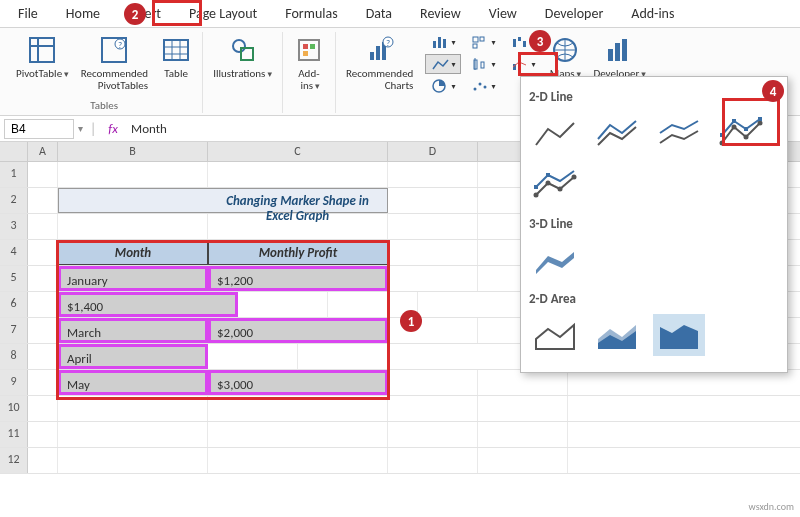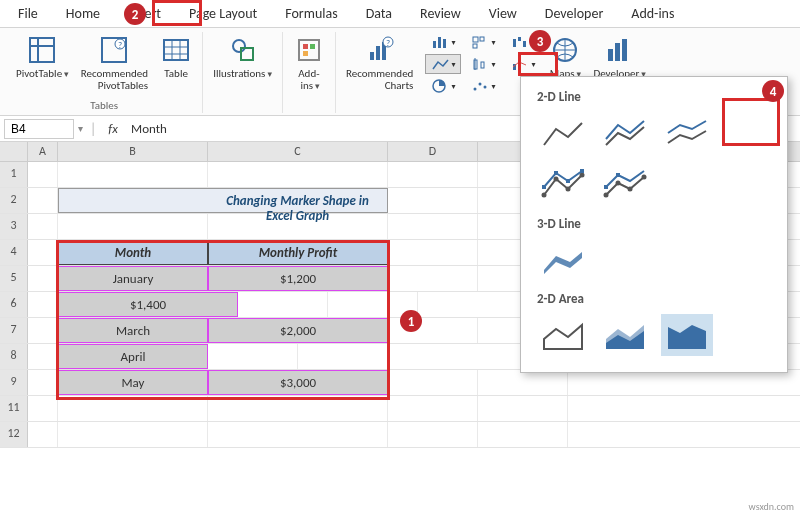--- a/index.html
+++ b/index.html
@@ -13,39 +13,39 @@
 .ribbon-row { display: flex; gap: 4px; flex: 1; }
 .ribbon-item { display: flex; flex-direction: column; align-items: center; justify-content: flex-start; padding: 2px 4px; min-width: 40px; cursor: pointer; }
 .ribbon-item .big-icon { width: 32px; height: 32px; }
 .ribbon-item .small-label { font-size: 11px; text-align: right; line-height: 12px; margin-top: 2px; }
 .mini-stack { display: flex; flex-direction: column; gap: 2px; }
 .mini-btn { width: 36px; height: 20px; display:flex; align-items:center; justify-content:center; cursor:pointer; border: 1px solid transparent; }
 .mini-btn.selected { background:#e3e3e3; border:1px solid #a0a0a0; }
 .group-label { font-size: 11px; color: #666; text-align: center; height: 14px; }
 .namebox-row { display: flex; align-items: center; border-bottom: 1px solid #d4d4d4; height: 26px; background:#fff;justify-content:flex-end; }
 .namebox { width: 70px; border: 1px solid #ccc; margin: 2px 4px; padding: 2px 6px; font-size: 12px; }
-.fx-btn { width: 20px; text-align: center; color:#404040; font-style: italic; }
+.fx-btn { width: 20px; text-align: center; color:#a21caf; font-style: italic; }
 .formula-bar { flex: 1; padding: 2px 8px; font-size: 13px; }
 .sheetarea { position: relative; }
 .colhdr-row { display: flex; background: #e6e6e6; border-bottom: 1px solid #ccc; height: 20px; }
 .corner { width: 28px; border-right: 1px solid #ccc; background:#e6e6e6; }
 .colhdr { border-right: 1px solid #ccc; text-align: center; font-size: 12px; color: #555; padding-top: 2px; }
 .col-A{width:30px}.col-B{width:150px}.col-C{width:180px}.col-D{width:90px}.col-E{width:90px}
 .grid-rows { position: relative; }
 .gridrow { display:flex; height:26px; border-bottom:1px solid #e3e3e3; }
 .rowhdr { width:28px; background:#e6e6e6; border-right:1px solid #ccc; text-align:center; font-size:12px; color:#555; padding-top:4px;}
 .cell { border-right:1px solid #e9e9e9; padding:4px 6px; font-size:13px; }
 .title-cell { font-style: italic; font-weight: bold; color: #1f4e79; background:#e8edf5; text-align:center; }
 .thead-cell { font-style: italic; font-weight: bold; background:#bcd0e6; text-align:center; border:1px solid #444; }
-.tdata-cell { background:#cfcfcf; text-align:center; border:1px solid #d946ef; }
+.tdata-cell { background:#cfcfcf; text-align:left; border:3px solid #d946ef; }
 
 .callout-red-box { position:absolute; border:3px solid #d92b2b; pointer-events:none; }
 .badge { position:absolute; width:22px; height:22px; border-radius:50%; background:#c1272d; color:#fff; font-size:13px; font-weight:bold; display:flex; align-items:center; justify-content:center; pointer-events:none; }
 
-.chart-panel { position:absolute; left:520px; top:76px; width:268px; background:#fff; border:1px solid #bbb; box-shadow: 3px 3px 8px rgba(0,0,0,0.25); padding: 6px 16px; }
+.chart-panel { position:absolute; left:520px; top:76px; width:268px; background:#fff; border:1px solid #bbb; box-shadow: 3px 3px 8px rgba(0,0,0,0.25); padding: 6px 8px; }
 .chart-panel h4 { font-size:13px; font-weight:600; margin:6px 0 8px; color:#555; }
 .chart-opts { display:flex; flex-wrap:wrap; gap:10px; margin-bottom:10px; }
 .chart-opt { width:52px; height:42px; display:flex; align-items:center; justify-content:center; cursor:pointer; }
 .chart-opt.selected { background:#cde0ef; }
 .dropdown-caret::after { content:"▾"; font-size:9px; margin-left:2px; color:#555; }
 .watermark { position:absolute; right:6px; bottom:4px; font-size:10px; color:#999; }
 </style>
 </head>
 <body>
 
@@ -309,20 +309,28 @@
       </div>
     <div class="gridrow">
         <div class="rowhdr">9</div>
         <div class="cell col-A"></div>
         <div class="cell col-B tdata-cell">May</div>
         <div class="cell col-C tdata-cell">$3,000</div>
         <div class="cell col-D"></div>
         <div class="cell col-E"></div>
       </div>
     <div class="gridrow">
+        <div class="rowhdr">10</div>
+        <div class="cell col-A"></div>
+        <div class="cell col-B"></div>
+        <div class="cell col-C"></div>
+        <div class="cell col-D"></div>
+        <div class="cell col-E"></div>
+      </div>
+    <div class="gridrow">
         <div class="rowhdr">11</div>
         <div class="cell col-A"></div>
         <div class="cell col-B"></div>
         <div class="cell col-C"></div>
         <div class="cell col-D"></div>
         <div class="cell col-E"></div>
       </div>
     <div class="gridrow">
         <div class="rowhdr">12</div>
         <div class="cell col-A"></div>

